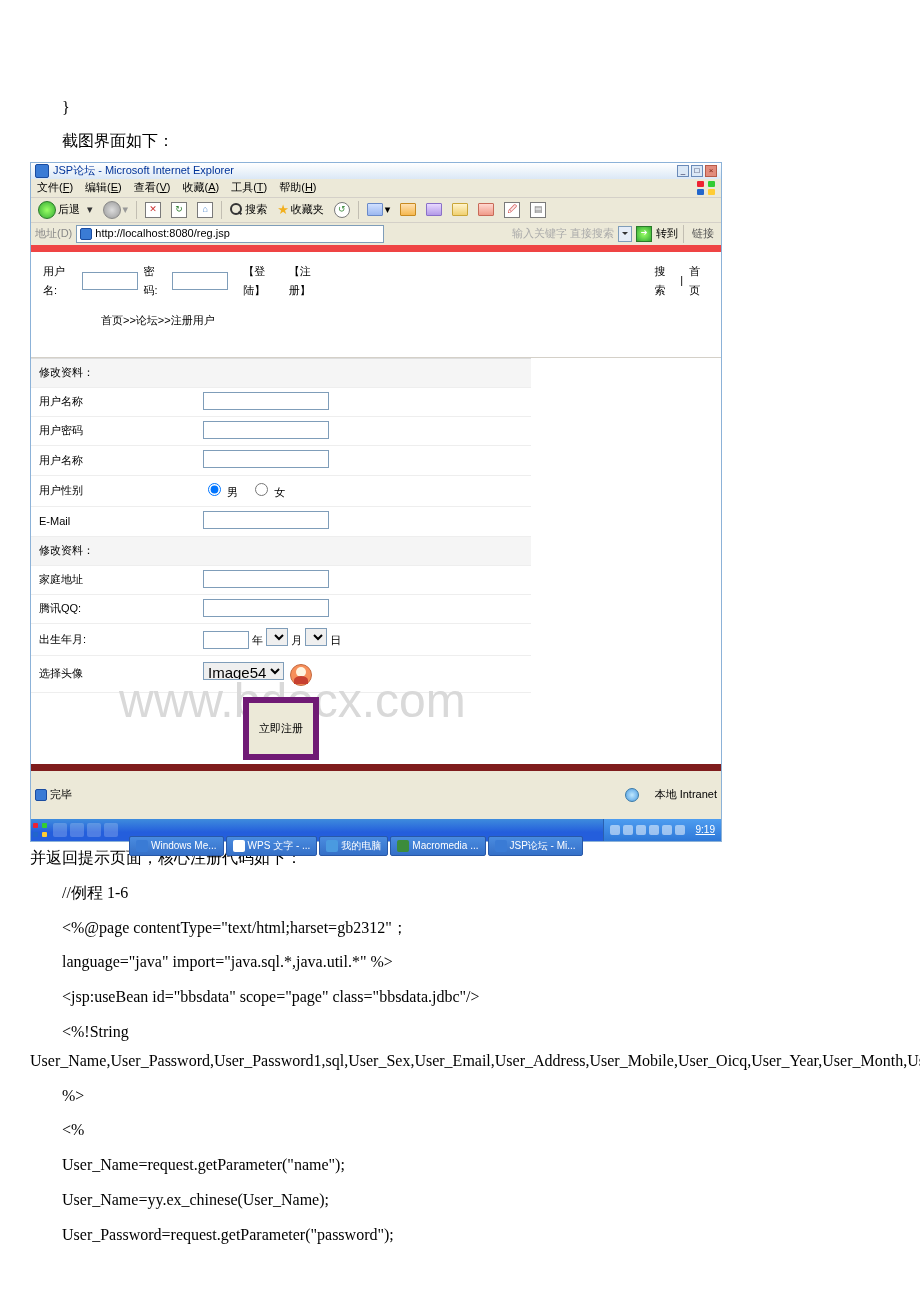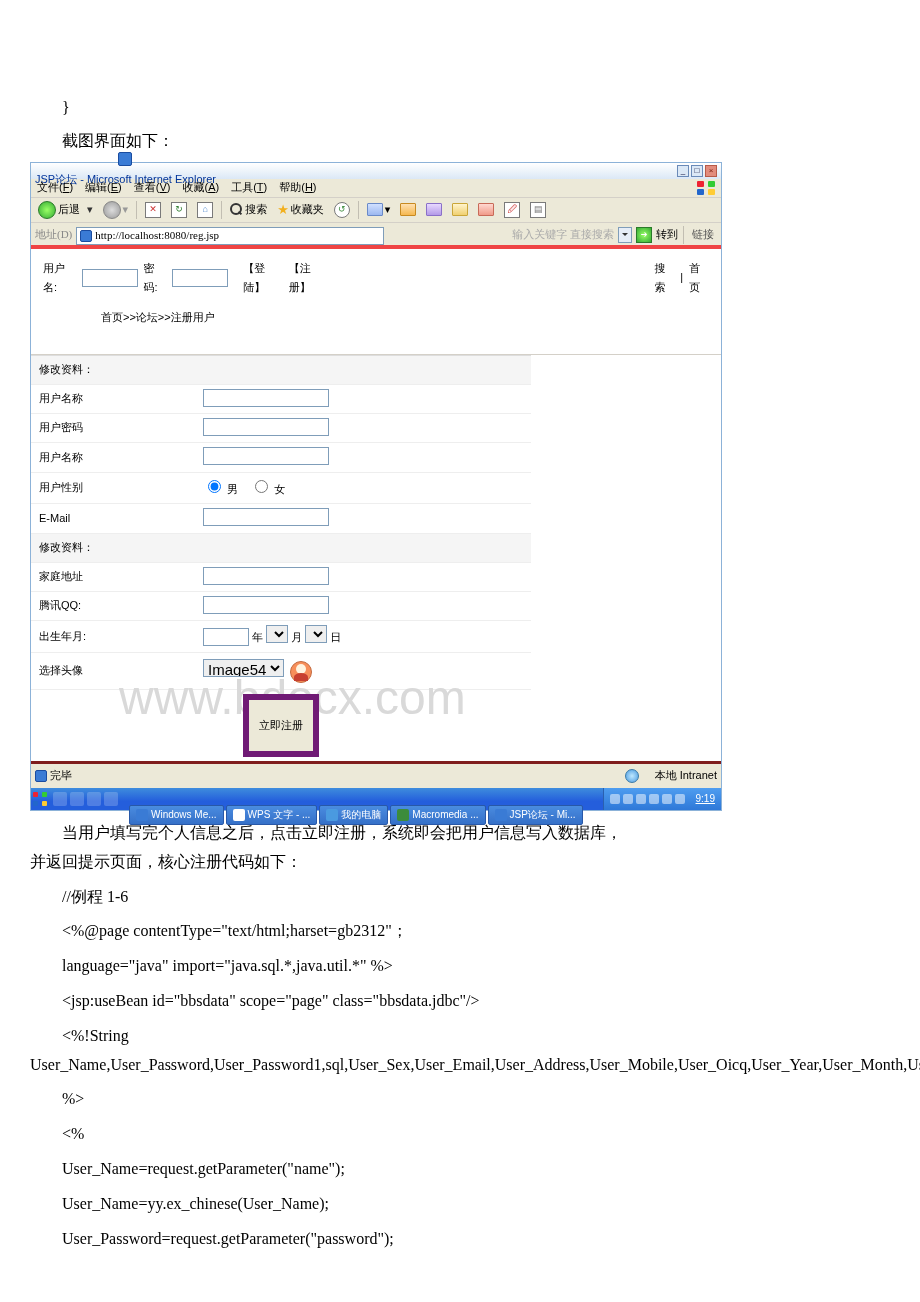--- a/index.html
+++ b/index.html
@@ -32,21 +32,21 @@
   .titlebar {
     display: flex;
     align-items: center;
     justify-content: space-between;
     height: 16px;
     background: linear-gradient(#fff,#dbe8f6);
     padding: 0 4px;
     font-size: 11px;
     color: #003399;
   }
-  .titlebar .left { display:flex; align-items:center; gap:4px;flex-direction:column; }
+  .titlebar .left { display:flex; align-items:center; gap:4px; }
   .ie-icon {
     width:12px;height:12px;display:inline-block;
     background: #3a7bd5;border:1px solid #1a4ca0;border-radius:2px;
   }
   .win-btns { display:flex; gap:2px; }
   .win-btn { width:10px;height:10px;display:inline-block;border:1px solid #6a8ab8;background:#dbe8f6;color:#003; font-size:8px; line-height:9px; text-align:center;}
   .win-btn.close{ background:#e28c7d;border-color:#b85a48;color:#7a1e0f;}
   .menubar {
     height:18px; background:#ece9d8; display:flex; align-items:center;
     padding:0 6px; gap:12px; font-size:11px; color:#000;
@@ -74,22 +74,22 @@
   .search-ico{width:13px;height:13px;display:inline-block;position:relative;}
   .search-ico::before{content:"";position:absolute;width:8px;height:8px;border:2px solid #333;border-radius:50%;left:0;top:0;}
   .search-ico::after{content:"";position:absolute;width:4px;height:2px;background:#333;left:8px;top:9px;transform:rotate(45deg);}
   .fold{width:14px;height:11px;display:inline-block;background:linear-gradient(#fff4cc,#f0d070);border:1px solid #caa638;border-radius:1px;}
   .fold.blue{background:linear-gradient(#d0e0ff,#9cb8f0);border-color:#6a8ac8;}
   .fold.orange{background:linear-gradient(#ffe0b0,#f5b850);border-color:#c88a20;}
   .fold.purple{background:linear-gradient(#e8d8ff,#b49ae8);border-color:#8a70c8;}
   .fold.red{background:linear-gradient(#ffd8d0,#f09a88);border-color:#c86a58;}
 
   .addrbar{
-    height:22px;background:#ece9d8;display:flex;align-items:flex-end;
-    padding:0 4px;gap:4px;font-size:11px;border-bottom:4px solid #ef4444;font-family:Liberation Serif, serif;
+    height:22px;background:#ece9d8;display:flex;align-items:center;
+    padding:0 4px;gap:4px;font-size:11px;border-bottom:7px solid #ef4444;
   }
   .addr-label{color:#888;}
   .addr-input{flex:0 0 auto;width:300px;height:16px;border:1px solid #7f9db9;background:#fff;padding:0 3px;display:flex;align-items:center;gap:3px;}
   .arrow-wrap{width:12px;height:14px;border:1px solid #7f9db9;background:#e6edf7;display:flex;align-items:center;justify-content:center;}
   .addr-right{margin-left:auto;display:flex;align-items:center;gap:4px;}
   .gray-txt{color:#aaa;}
   .go-btn{width:14px;height:14px;border:1px solid #2a7a2a;background:radial-gradient(#9f6,#3a3);display:inline-flex;align-items:center;justify-content:center;color:#fff;font-size:8px;}
   .linkbtn{padding:0 3px;color:#555;}
 
   .content-area{background:#fff;min-height:420px;position:relative;}
@@ -110,21 +110,21 @@
   .form-area input.txt{width:120px;height:14px;border:1px solid #7f9db9;}
   .form-area input.txt.sm{width:40px;}
   .form-area select{height:18px;border:1px solid #7f9db9;font-size:15px;}
   .form-area textarea{width:200px;height:44px;border:1px solid #7f9db9;resize:none;}
   .avatar-ico{width:20px;height:20px;display:inline-block;vertical-align:middle;background:#f78f5a;border-radius:50%;border:1px solid #c36a40; position:relative;}
   .avatar-ico::before{content:"";position:absolute;width:10px;height:10px;background:#fff4e0;border-radius:50%;left:5px;top:2px;}
   .avatar-ico::after{content:"";position:absolute;width:14px;height:8px;background:#c74030;border-radius:50% 50% 0 0;left:3px;top:11px;}
   .submit-row{text-align:center;padding:8px 0 18px 0;}
   .submit-row button{font-size:11px;padding:18px 10px;border:6px solid #701a75;background:#ece9d8;position:relative;z-index:1;}
 
-  .statusbar{height:16px;background:#ece9d8;border-top:3px solid #7f1d1d;display:flex;align-items:center;font-size:11px;padding:4px 4px;}
+  .statusbar{height:16px;background:#ece9d8;border-top:7px solid #7f1d1d;display:flex;align-items:center;font-size:11px;padding:16px 4px;}
   .status-right{margin-left:auto;display:flex;align-items:center;gap:16px;}
   .globe{width:12px;height:12px;border-radius:50%;background:radial-gradient(#bfe8ff,#4a9ae0);border:1px solid #3a7aa8;display:inline-block;}
 
   .taskbar{height:22px;background:linear-gradient(#3e8cdd,#245edc 60%,#245edc);display:flex;align-items:center;font-size:10px;color:#fff;}
   .start{width:18px;height:22px;display:flex;align-items:center;justify-content:center;}
   .start-logo{width:14px;height:14px;position:relative;}
   .start-logo span{position:absolute;width:5px;height:5px;border-radius:1px;}
   .start-logo span:nth-child(1){left:0;top:0;background:#e23;}
   .start-logo span:nth-child(2){right:0;top:0;background:#3c3;}
   .start-logo span:nth-child(3){left:0;bottom:0;background:#26c;}
@@ -372,21 +372,20 @@
         <span class="ic"></span>
         <span class="ic"></span>
         <span class="ic"></span>
         <span class="ic"></span>
         <span class="clock">9:19</span>
       </div>
     </div>
   </div>
 
   <div class="bodytext">
-    <p class="indent">当用户填写完个人信息之后，点击立即注册，系统即会把用户信息写入数据库，</p>
     <p style="margin-top:-6px;">并返回提示页面，核心注册代码如下：</p>
 
     <p class="code-indent">//例程 1-6</p>
     <p class="code-indent">&lt;%@page contentType="text/html;harset=gb2312"；</p>
     <p class="code-indent">language="java" import="java.sql.*,java.util.*" %&gt;</p>
     <p class="code-indent">&lt;jsp:useBean id="bbsdata" scope="page" class="bbsdata.jdbc"/&gt;</p>
     <p class="code-indent" style="margin-bottom:0;">&lt;%!String</p>
     <p style="margin-top:0;">User_Name,User_Password,User_Password1,sql,User_Sex,User_Email,User_Address,User_Mobile,User_Oicq,User_Year,User_Month,User_Day,User_Birthday,User_Icon,User_Sign;</p>
     <p class="code-indent">%&gt;</p>
     <p class="code-indent">&lt;%</p>

